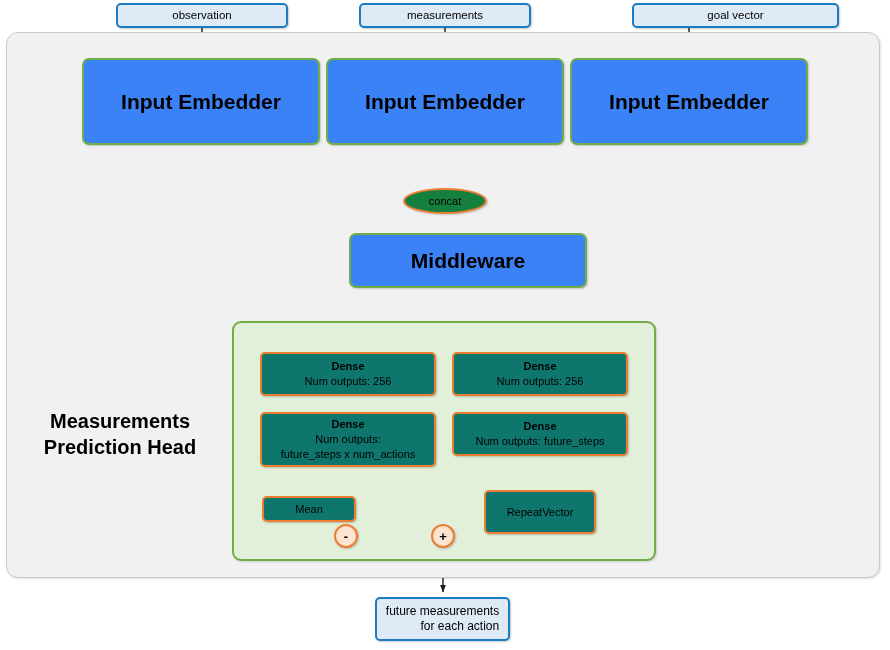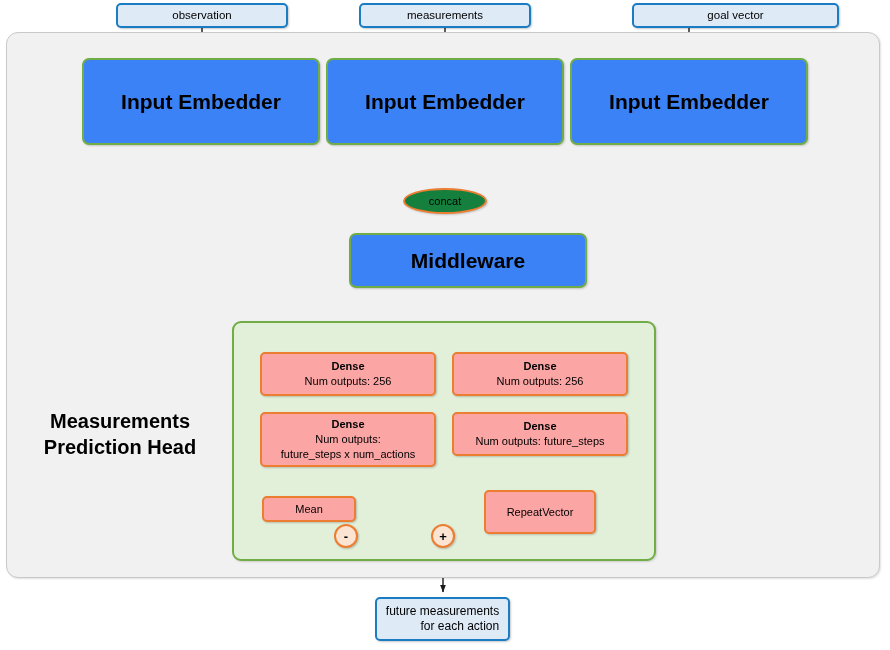--- a/index.html
+++ b/index.html
@@ -105,21 +105,21 @@
     width: 192px;
     text-align: center;
     font-size: 20px;
     font-weight: bold;
     color: #000;
     line-height: 1.3;
   }
 
   
   .op-box {
-    background: #fca5a5;
+    background: #0f766e;
     border: 2px solid #ed7d31;
     border-radius: 5px;
     box-shadow: 1px 1px 2px rgba(0,0,0,0.2);
     font-size: 11px;
     color: #000;
     line-height: 1.35;
     flex-direction: column;
   }
   .op-box .op-title { font-weight: bold; }
 

